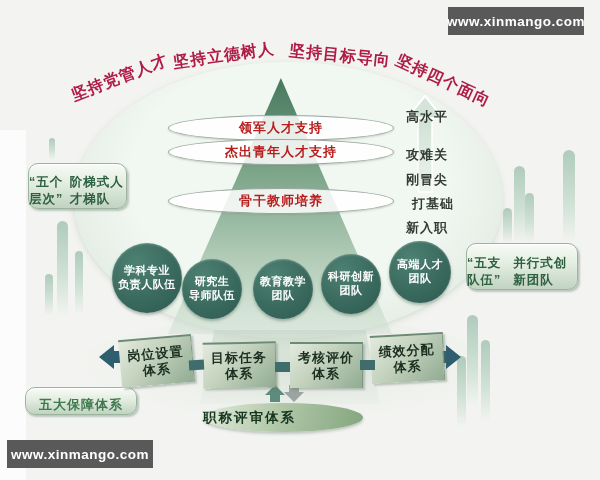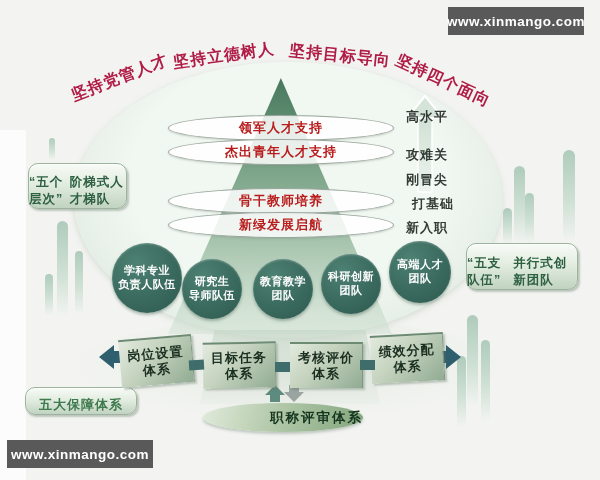--- a/index.html
+++ b/index.html
@@ -49,21 +49,21 @@
   
   .sysbox{width:72px;height:46px;display:flex;flex-direction:column;align-items:center;justify-content:center;
     background:linear-gradient(135deg,#e3eade 0%,#c2d1bc 45%,#91ab92 100%);
     border-top:2px solid #6d8a73;border-right:1px solid #7e997f;
     box-shadow:2px 2px 2px rgba(90,110,95,.35);}
   .sysbox span{font-weight:bold;font-size:13px;color:#1b2f21;line-height:1.25;letter-spacing:1px;}
   .connector{width:15px;height:10px;background:#3f6d6c;}
 
   .review-ellipse{left:203px;top:403px;width:160px;height:29px;border-radius:50%;
     background:linear-gradient(105deg,#e0ebda 0%,#b3c9aa 45%,#83a67e 100%);
-    display:flex;align-items:center;justify-content:flex-end;
+    display:flex;align-items:center;justify-content:flex-start;
     box-shadow:0 2px 3px rgba(90,110,95,.35);}
   .review-ellipse span{font-weight:bold;font-size:13.5px;color:#16361f;letter-spacing:2px;}
 
   
   .bar{border-radius:6px;
     background:linear-gradient(180deg,#a3c4b3 0%,#c8ddcf 55%,rgba(214,230,219,0) 100%);
     opacity:.85;}
 
   
   .principle{font-weight:bold;font-size:16px;color:#b01c46;letter-spacing:1px;white-space:nowrap;
@@ -127,23 +127,20 @@
 
   <div class="abs ring" style="top:115px;">
       <span>领军人才支持</span>
     </div>
   <div class="abs ring" style="top:139px;">
       <span>杰出青年人才支持</span>
     </div>
   <div class="abs ring" style="top:188px;">
       <span>骨干教师培养</span>
     </div>
-  <div class="abs ring" style="top:212px;">
-      <span>新绿发展启航</span>
-    </div>
 
   <div class="abs stage" style="top:108px;">高水平</div>
   <div class="abs stage" style="top:146px;">攻难关</div>
   <div class="abs stage" style="top:171px;">刚冒尖</div>
   <div class="abs stage" style="top:195px;text-align:right;">打基础</div>
   <div class="abs stage" style="top:219px;">新入职</div>
 
   <div class="abs circle" style="left:182px;top:259px;width:60px;height:60px;">
     <span>研究生</span>
     <span>导师队伍</span>

